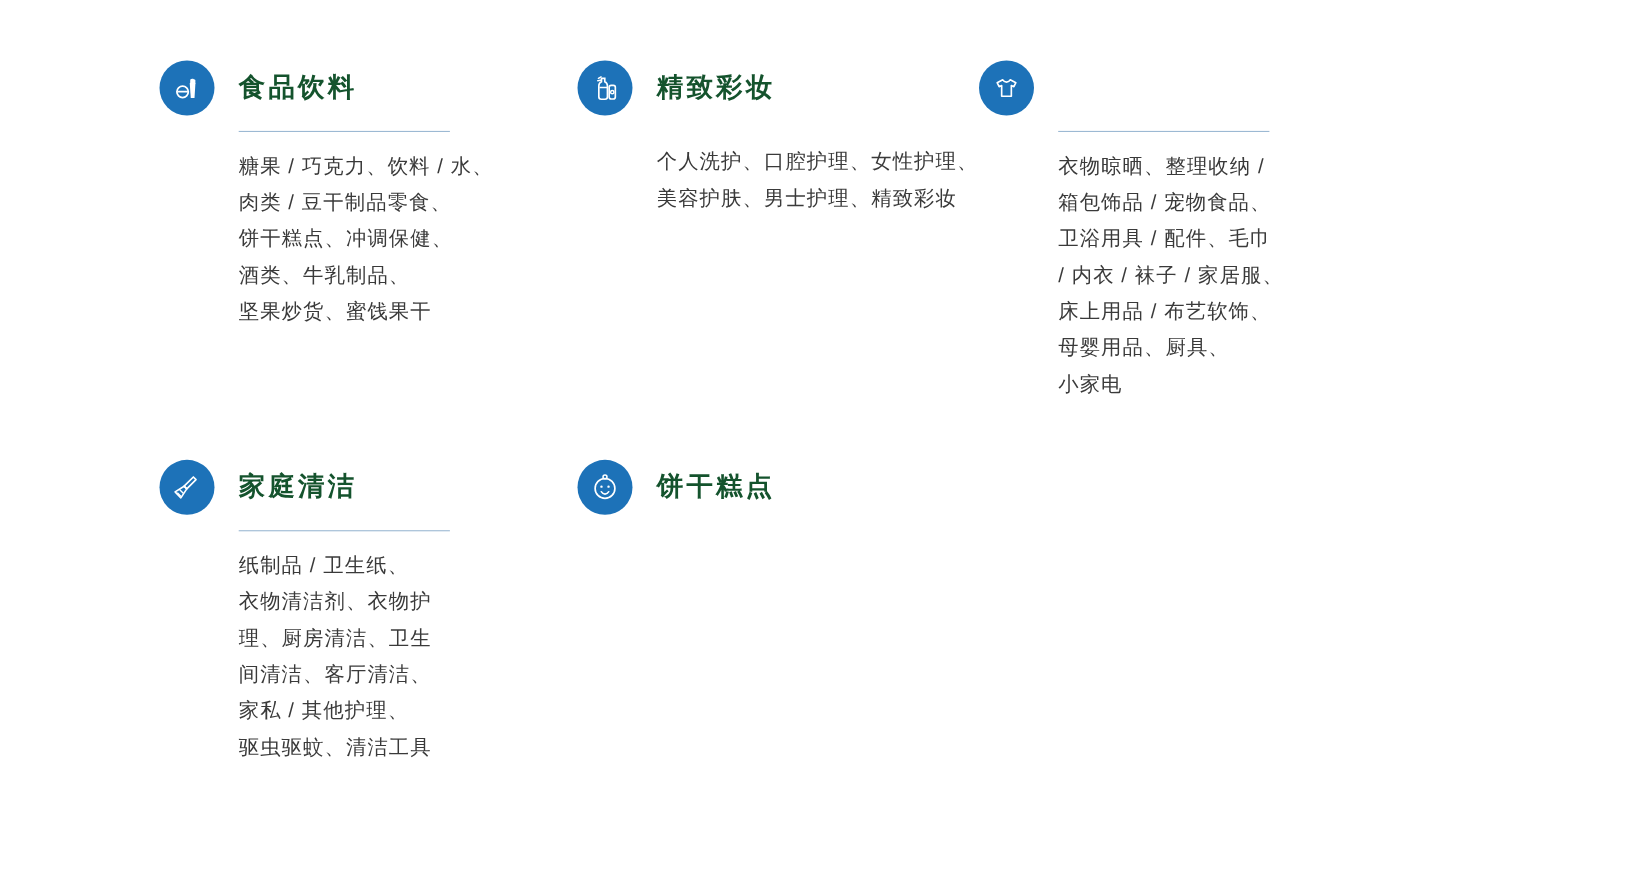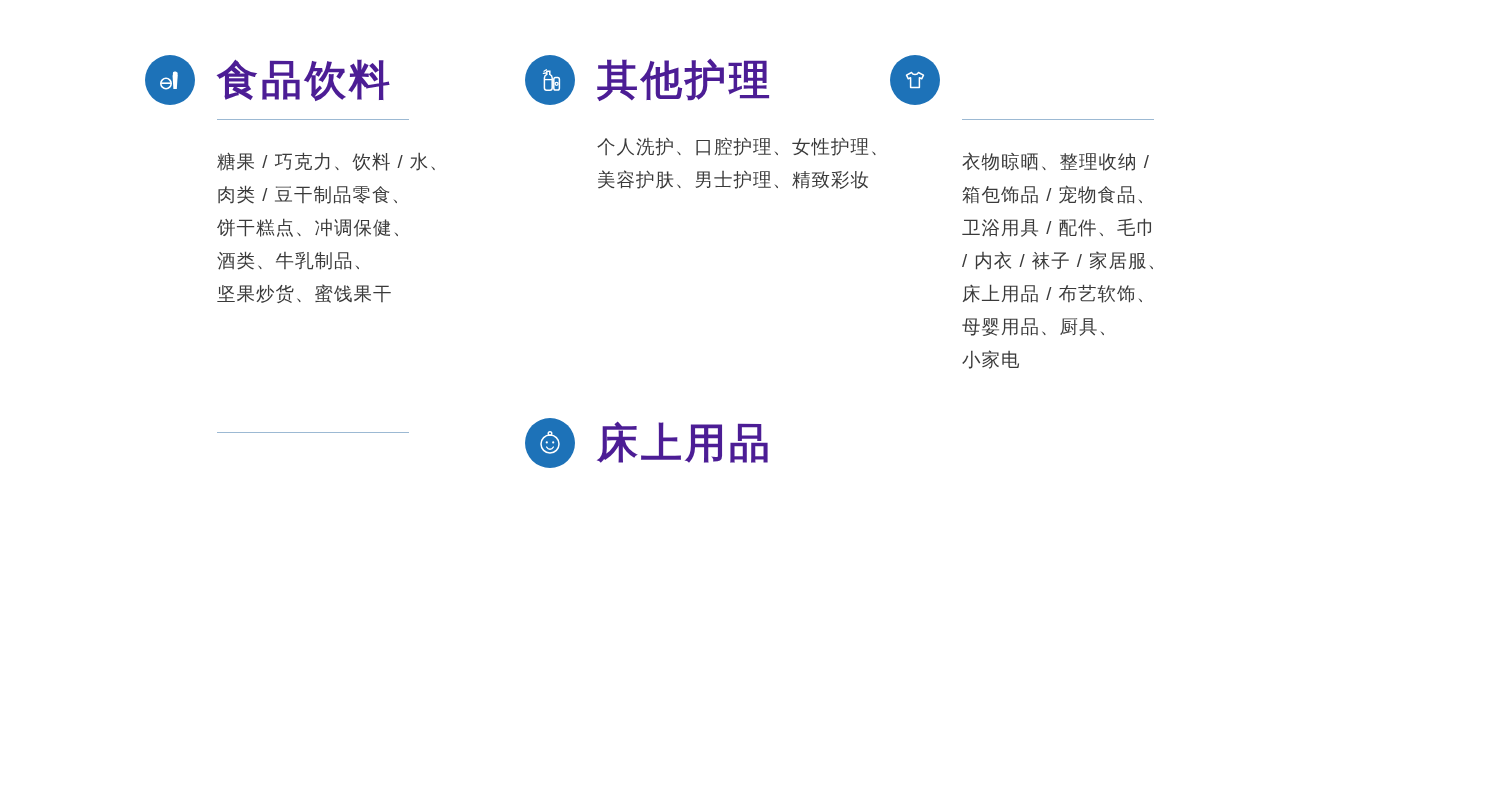--- a/index.html
+++ b/index.html
@@ -41,36 +41,36 @@
     background: #1d72b8;
     flex: 0 0 auto;
     display: flex;
     align-items: center;
     justify-content: center;
   }
   .icon-circle svg {
     display: block;
   }
   .cat-title {
-    color: #4c1d95;
-    font-size: 41px;
+    color: #14532d;
+    font-size: 24px;
     font-weight: bold;
     letter-spacing: 3px;
     line-height: 1;
     white-space: nowrap;
   }
   .title-rule {
     height: 1px;
     background: #9cb9d3;
     margin-top: 14px;
     margin-left: 72px;
     width: 192px;
   }
   .cat-body {
-    margin-top: 26px;
+    margin-top: 15px;
     margin-left: 72px;
     color: #3a3a3a;
     font-size: 18.5px;
     line-height: 1.78;
     letter-spacing: 1px;
     white-space: pre-line;
   }
   .col3 .title-rule { width: 0; height: 0; background: transparent; margin-top: 26px;}
   .col3 .cat-body { }
 </style>
@@ -106,21 +106,21 @@
         <div class="icon-circle">
           <svg width="30" height="30" viewBox="0 0 30 30" fill="none">
             <path d="M9 6.2l2.4-1.4" stroke="#fff" stroke-width="1.3" stroke-linecap="round"></path>
             <path d="M8.4 8.4l2.6-0.4" stroke="#fff" stroke-width="1.3" stroke-linecap="round"></path>
             <path d="M12.2 6.2h2.6v3.2c1.5 0.7 2.4 2 2.4 3.6v10c0 1.2-1 2.2-2.2 2.2h-3.4c-1.2 0-2.2-1-2.2-2.2v-10c0-1.6 0.9-2.9 2.4-3.6V6.2z" stroke="#fff" stroke-width="1.5"></path>
             <path d="M10 14.6h7.2" stroke="#fff" stroke-width="1.3"></path>
             <rect x="18.8" y="12.6" width="5.6" height="12.4" rx="1.8" stroke="#fff" stroke-width="1.5"></rect>
             <circle cx="21.6" cy="18.8" r="1.5" stroke="#fff" stroke-width="1.3"></circle>
           </svg>
         </div>
-        <div class="cat-title">其他护理</div>
+        <div class="cat-title">精致彩妆</div>
       </div>
       <div class="title-rule"></div>
       <div class="cat-body">个人洗护、口腔护理、女性护理、
 美容护肤、男士护理、精致彩妆</div>
     </div>
 
     <div class="cat col1">
       <div class="cat-head">
         <div class="icon-circle">
           <svg width="30" height="30" viewBox="0 0 30 30" fill="none">
@@ -132,33 +132,50 @@
       <div class="cat-body">衣物晾晒、整理收纳 /
 箱包饰品 / 宠物食品、
 卫浴用具 / 配件、毛巾
 / 内衣 / 袜子 / 家居服、
 床上用品 / 布艺软饰、
 母婴用品、厨具、
 小家电</div>
     </div>
 
     <div class="cat col2">
+      <div class="cat-head">
+        <div class="icon-circle">
+          <svg width="30" height="30" viewBox="0 0 30 30" fill="none">
+            <path d="M20.8 5.6l2.4 2.4-8.4 8.4-2.4-2.4 8.4-8.4z" stroke="#fff" stroke-width="1.5" stroke-linejoin="round"></path>
+            <path d="M12.4 14l2.4 2.4-5.4 8.2-5.2-5.4 8.2-5.2z" stroke="#fff" stroke-width="1.5" stroke-linejoin="round"></path>
+            <path d="M8.4 17.2l3.2 3.2" stroke="#fff" stroke-width="1.3"></path>
+            <path d="M6.2 20l3.2 3.2" stroke="#fff" stroke-width="1.3"></path>
+          </svg>
+        </div>
+        <div class="cat-title">家庭清洁</div>
+      </div>
       <div class="title-rule"></div>
+      <div class="cat-body">纸制品 / 卫生纸、
+衣物清洁剂、衣物护
+理、厨房清洁、卫生
+间清洁、客厅清洁、
+家私 / 其他护理、
+驱虫驱蚊、清洁工具</div>
     </div>
 
     <div class="cat col3">
       <div class="cat-head">
         <div class="icon-circle">
           <svg width="30" height="30" viewBox="0 0 30 30" fill="none">
             <circle cx="15" cy="16" r="9" stroke="#fff" stroke-width="1.5"></circle>
             <circle cx="15" cy="5.6" r="1.8" stroke="#fff" stroke-width="1.4"></circle>
             <circle cx="11.8" cy="14.4" r="1.1" fill="#fff"></circle>
             <circle cx="18.2" cy="14.4" r="1.1" fill="#fff"></circle>
             <path d="M11.6 19c0.9 1.5 2.1 2.2 3.4 2.2s2.5-0.7 3.4-2.2" stroke="#fff" stroke-width="1.4" stroke-linecap="round"></path>
           </svg>
         </div>
-        <div class="cat-title">床上用品</div>
+        <div class="cat-title">饼干糕点</div>
       </div>
       <div class="title-rule"></div>
     </div>
 
   </div>
 </div>
 
 </body></html>

